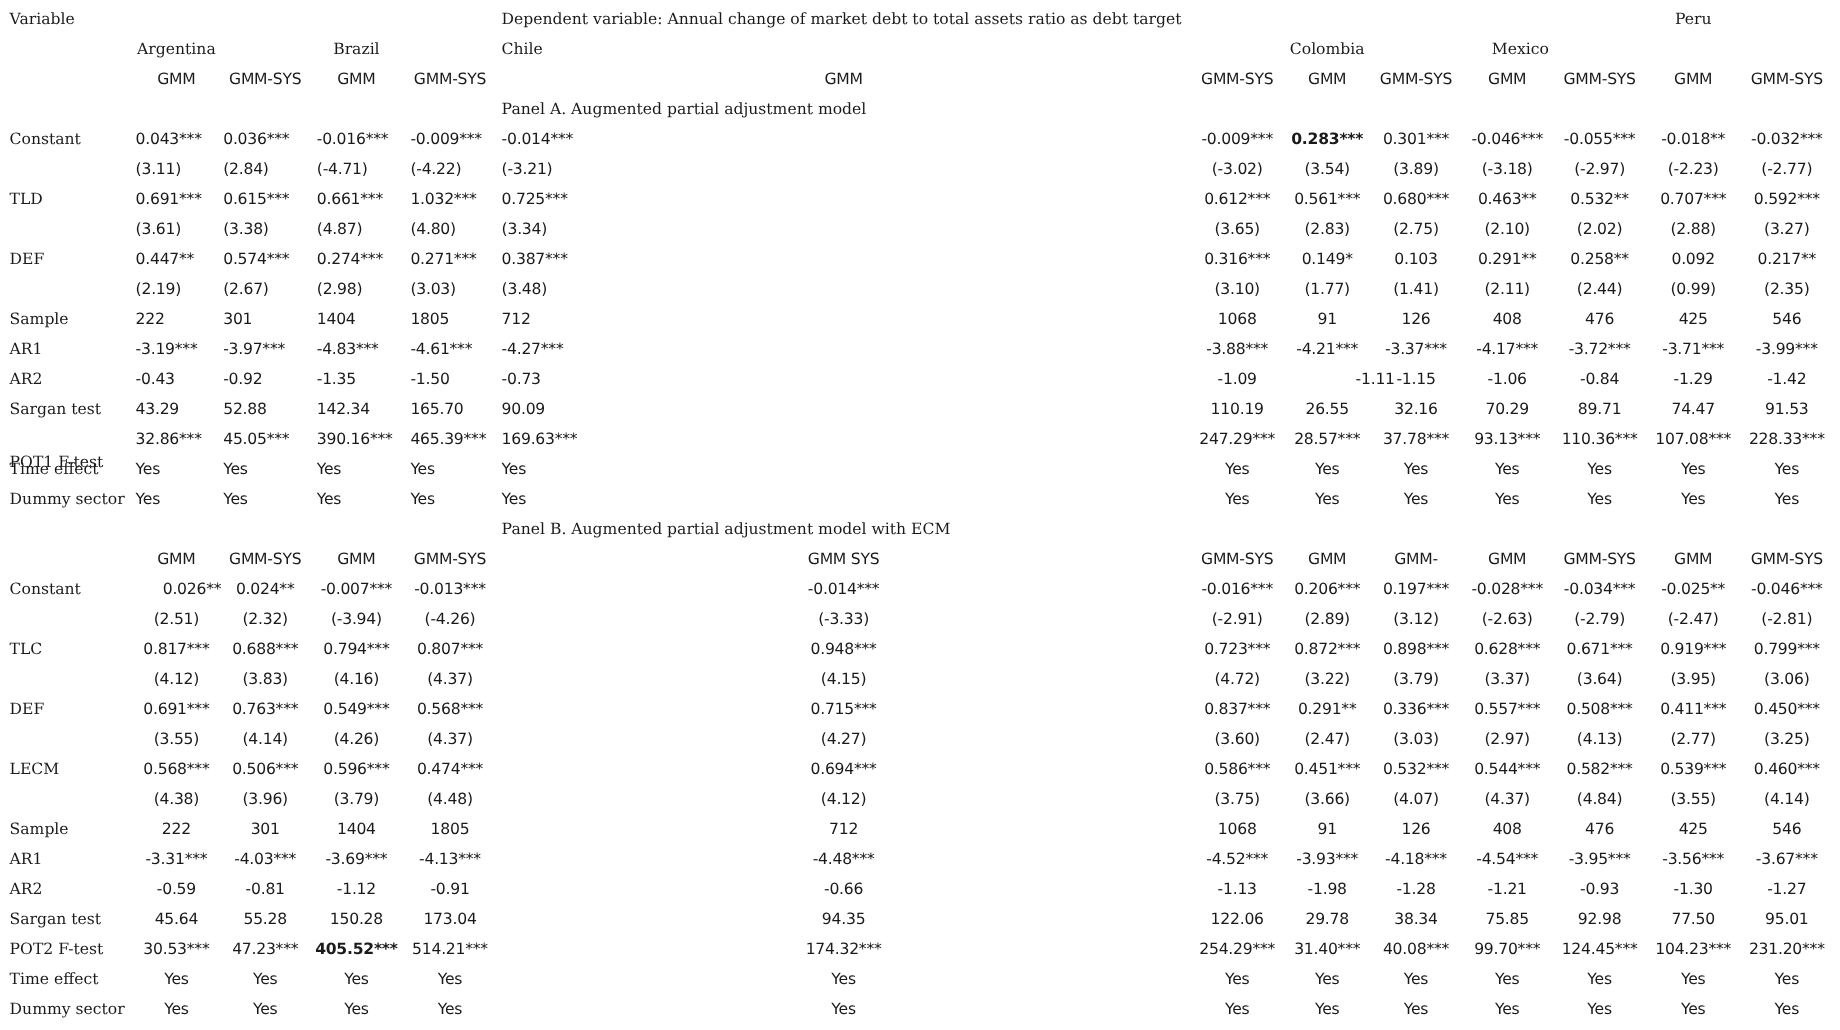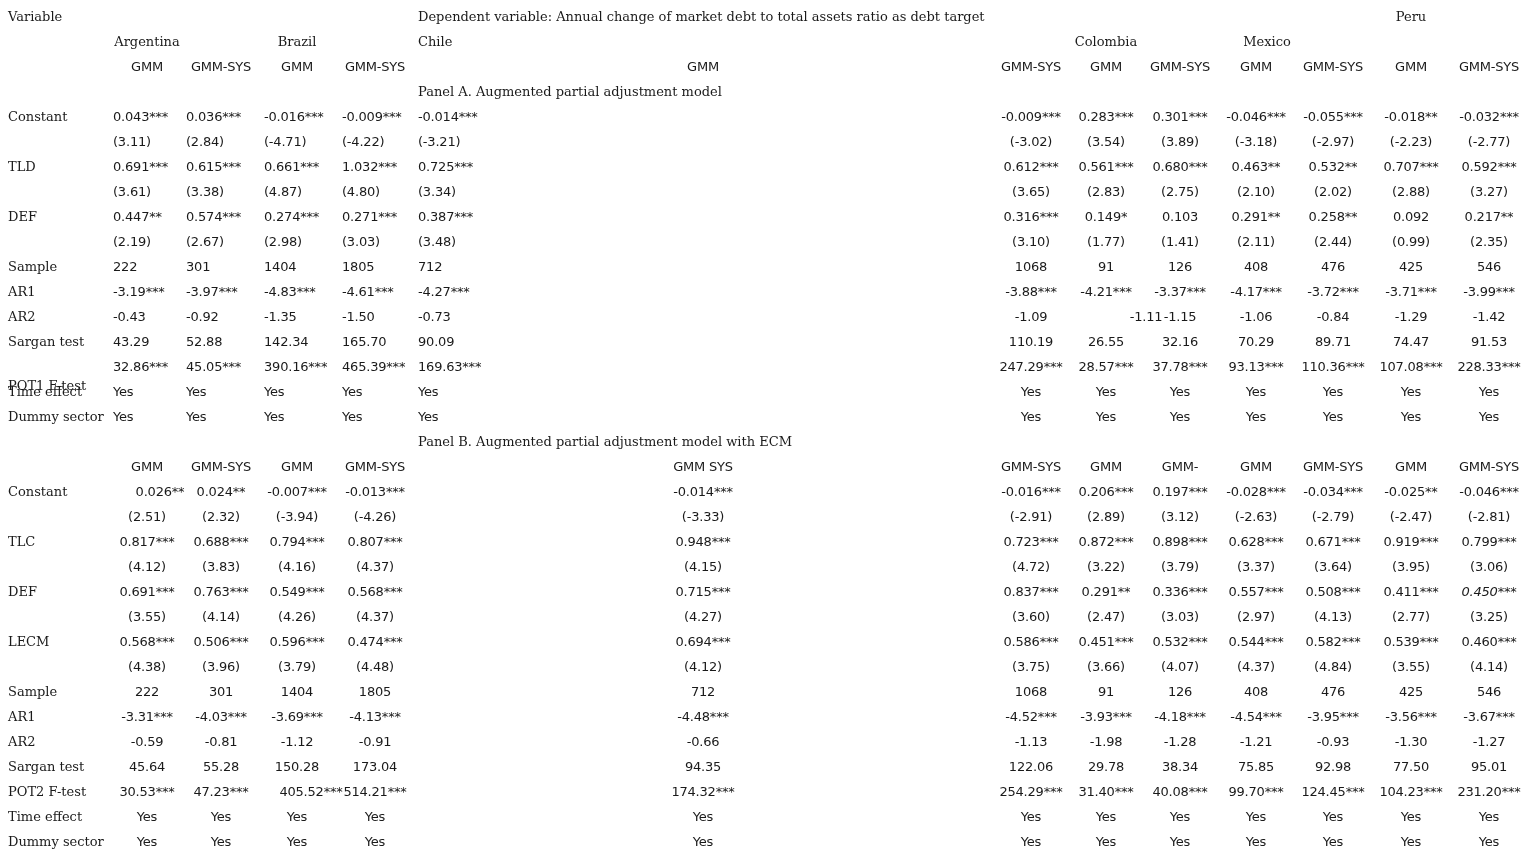--- a/index.html
+++ b/index.html
@@ -34,21 +34,21 @@
     <div class="t c num" style="left: 1411px; top: 59px;">GMM</div>
     <div class="t c num" style="left: 1489px; top: 59px;">GMM-SYS</div>
     <div class="t " style="left: 418px; top: 84px;">Panel A. Augmented partial adjustment model</div>
     <div class="t " style="left: 8px; top: 109px;">Constant</div>
     <div class="t num" style="left: 113px; top: 109px;">0.043***</div>
     <div class="t num" style="left: 186px; top: 109px;">0.036***</div>
     <div class="t num" style="left: 264px; top: 109px;">-0.016***</div>
     <div class="t num" style="left: 342px; top: 109px;">-0.009***</div>
     <div class="t num" style="left: 418px; top: 109px;">-0.014***</div>
     <div class="t c num" style="left: 1031px; top: 109px;">-0.009***</div>
-    <div class="t c num" style="left: 1106px; top: 109px;">0.283***</div>
+    <div class="t c num" style="left: 1106px; top: 109px; font-weight: bold;">0.283***</div>
     <div class="t c num" style="left: 1180px; top: 109px;">0.301***</div>
     <div class="t c num" style="left: 1256px; top: 109px;">-0.046***</div>
     <div class="t c num" style="left: 1333px; top: 109px;">-0.055***</div>
     <div class="t c num" style="left: 1411px; top: 109px;">-0.018**</div>
     <div class="t c num" style="left: 1489px; top: 109px; text-align: right;">-0.032***</div>
     <div class="t num" style="left: 113px; top: 134px;">(3.11)</div>
     <div class="t num" style="left: 186px; top: 134px;">(2.84)</div>
     <div class="t num" style="left: 264px; top: 134px;">(-4.71)</div>
     <div class="t num" style="left: 342px; top: 134px;">(-4.22)</div>
     <div class="t num" style="left: 418px; top: 134px;">(-3.21)</div>
@@ -268,21 +268,21 @@
     <div class="t c num" style="left: 221px; top: 584px;">0.763***</div>
     <div class="t c num" style="left: 297px; top: 584px;">0.549***</div>
     <div class="t c num" style="left: 375px; top: 584px;">0.568***</div>
     <div class="t c num" style="left: 703px; top: 584px;">0.715***</div>
     <div class="t c num" style="left: 1031px; top: 584px;">0.837***</div>
     <div class="t c num" style="left: 1106px; top: 584px;">0.291**</div>
     <div class="t c num" style="left: 1180px; top: 584px;">0.336***</div>
     <div class="t c num" style="left: 1256px; top: 584px;">0.557***</div>
     <div class="t c num" style="left: 1333px; top: 584px;">0.508***</div>
     <div class="t c num" style="left: 1411px; top: 584px;">0.411***</div>
-    <div class="t c num" style="left: 1489px; top: 584px; font-style: italic;">0.450***</div>
+    <div class="t c num" style="left: 1489px; top: 584px;">0.450***</div>
     <div class="t c num" style="left: 147px; top: 609px;">(3.55)</div>
     <div class="t c num" style="left: 221px; top: 609px;">(4.14)</div>
     <div class="t c num" style="left: 297px; top: 609px;">(4.26)</div>
     <div class="t c num" style="left: 375px; top: 609px;">(4.37)</div>
     <div class="t c num" style="left: 703px; top: 609px;">(4.27)</div>
     <div class="t c num" style="left: 1031px; top: 609px;">(3.60)</div>
     <div class="t c num" style="left: 1106px; top: 609px;">(2.47)</div>
     <div class="t c num" style="left: 1180px; top: 609px;">(3.03)</div>
     <div class="t c num" style="left: 1256px; top: 609px;">(2.97)</div>
     <div class="t c num" style="left: 1333px; top: 609px;">(4.13)</div>
@@ -361,21 +361,21 @@
     <div class="t c num" style="left: 1031px; top: 759px;">122.06</div>
     <div class="t c num" style="left: 1106px; top: 759px;">29.78</div>
     <div class="t c num" style="left: 1180px; top: 759px;">38.34</div>
     <div class="t c num" style="left: 1256px; top: 759px;">75.85</div>
     <div class="t c num" style="left: 1333px; top: 759px;">92.98</div>
     <div class="t c num" style="left: 1411px; top: 759px;">77.50</div>
     <div class="t c num" style="left: 1489px; top: 759px;">95.01</div>
     <div class="t " style="left: 8px; top: 784px;">POT2 F-test</div>
     <div class="t c num" style="left: 147px; top: 784px;">30.53***</div>
     <div class="t c num" style="left: 221px; top: 784px;">47.23***</div>
-    <div class="t c num" style="left: 311px; top: 784px;">405.52***</div>
+    <div class="t c num" style="left: 297px; top: 784px; font-weight: bold;">405.52***</div>
     <div class="t c num" style="left: 375px; top: 784px;">514.21***</div>
     <div class="t c num" style="left: 703px; top: 784px;">174.32***</div>
     <div class="t c num" style="left: 1031px; top: 784px;">254.29***</div>
     <div class="t c num" style="left: 1106px; top: 784px;">31.40***</div>
     <div class="t c num" style="left: 1180px; top: 784px;">40.08***</div>
     <div class="t c num" style="left: 1256px; top: 784px;">99.70***</div>
     <div class="t c num" style="left: 1333px; top: 784px;">124.45***</div>
     <div class="t c num" style="left: 1411px; top: 784px;">104.23***</div>
     <div class="t c num" style="left: 1489px; top: 784px;">231.20***</div>
     <div class="t " style="left: 8px; top: 809px;">Time effect</div>

